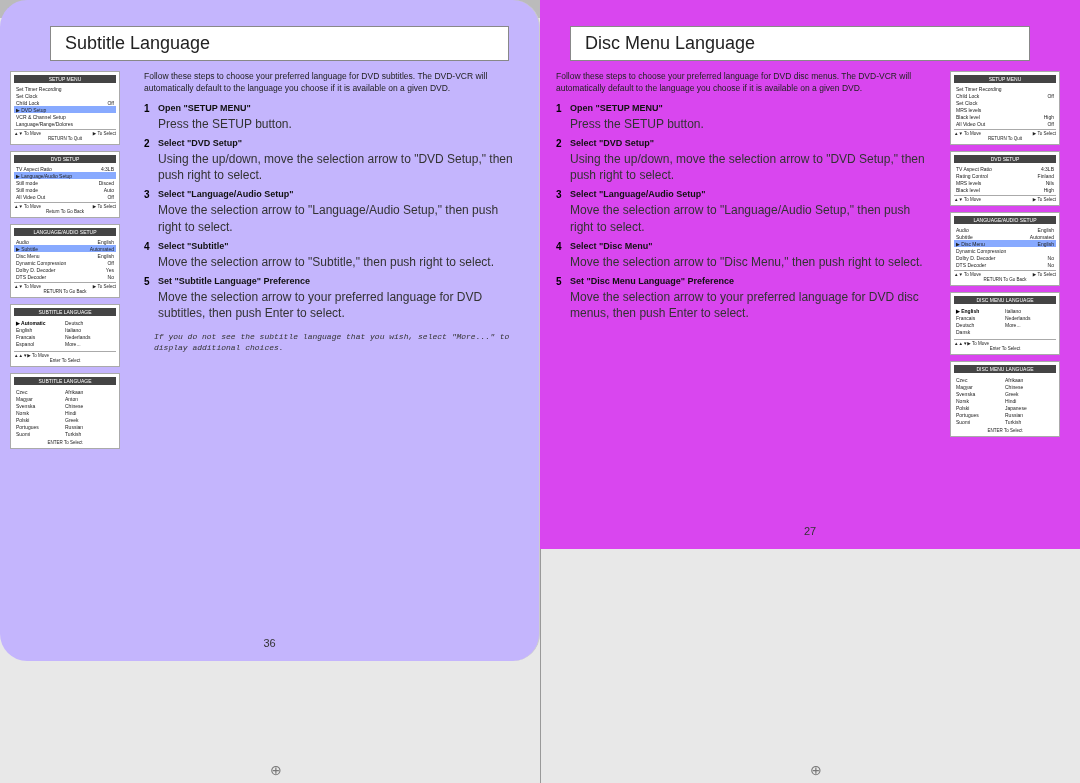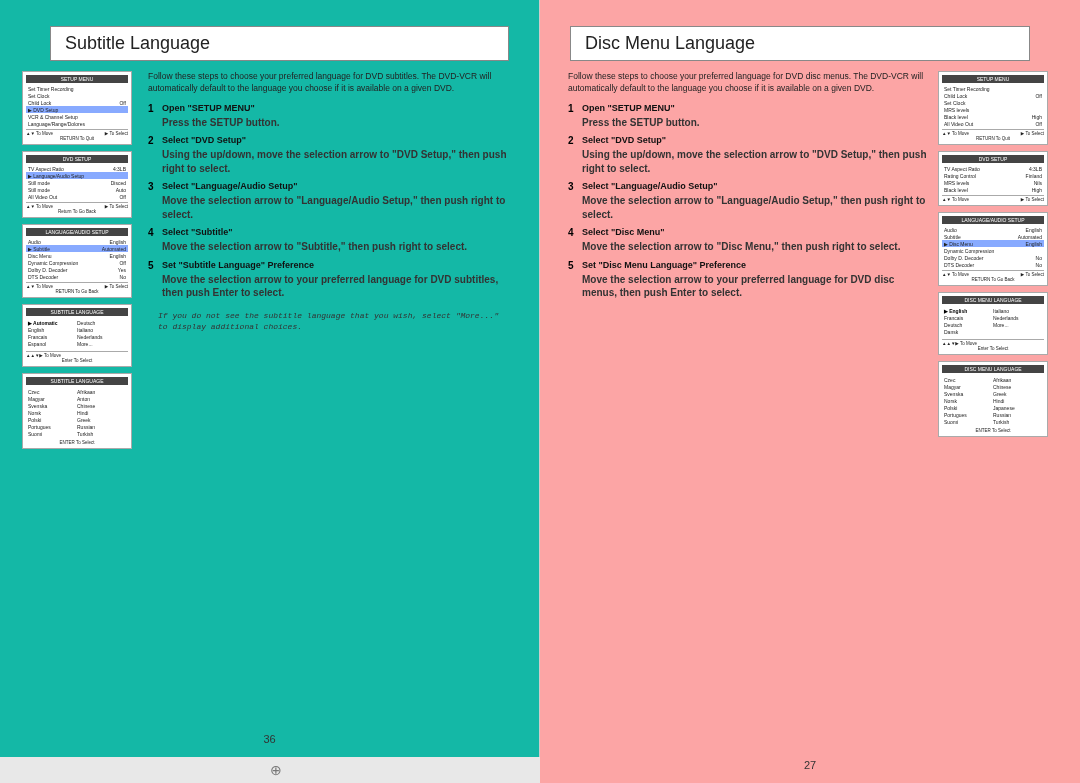--- a/index.html
+++ b/index.html
@@ -30,31 +30,32 @@
       background: #bbb;
       font-size: 8px;
       color: #333;
       display: flex;
       align-items: center;
       padding: 0 8px;
     }
 
     .left-panel {
       width: 540px;
-      height: 757px;
-      background: #14b8a6;
+      height: 661px;
+      background: #c4b5fd;
       border-right: 1px solid #ccc;
       padding: 18px 0 0 0;
       position: relative;
+      border-radius: 27px;
     }
 
     .right-panel {
       width: 540px;
-      height: 783px;
-      background: #fca5a5;
+      height: 549px;
+      background: #d946ef;
       padding: 18px 0 0 0;
       position: relative;
     }
 
     .section-title-box {
       border: 1.5px solid #888;
       background: white;
       margin: 8px 30px 10px 50px;
       padding: 6px 14px;
       font-size: 18px;
@@ -93,21 +94,22 @@
       color: white;
       font-size: 9px;
       font-weight: bold;
       display: flex;
       align-items: center;
       justify-content: center;
     }
 
     .content-area {
       display: flex;
-      padding: 0 22px;
+      padding: 0 10px;
+      gap: 8px;
     }
 
     .screenshots-column {
       width: 120px;
       flex-shrink: 0;
       display: flex;
       flex-direction: column;
       gap: 6px;
     }
 
@@ -177,25 +179,24 @@
       min-width: 10px;
     }
 
     .step-title {
       font-size: 9px;
       font-weight: bold;
       color: #111;
     }
 
     .step-desc {
-      font-size: 10px;
+      font-size: 12px;
       line-height: 1.35;
       color: #333;
       padding-left: 14px;
-      font-weight: bold;
     }
 
     .footer-note {
       font-size: 8px;
       font-style: italic;
       color: #333;
       padding: 4px 10px;
       line-height: 1.4;
       font-family: Liberation Mono, monospace;
     }

